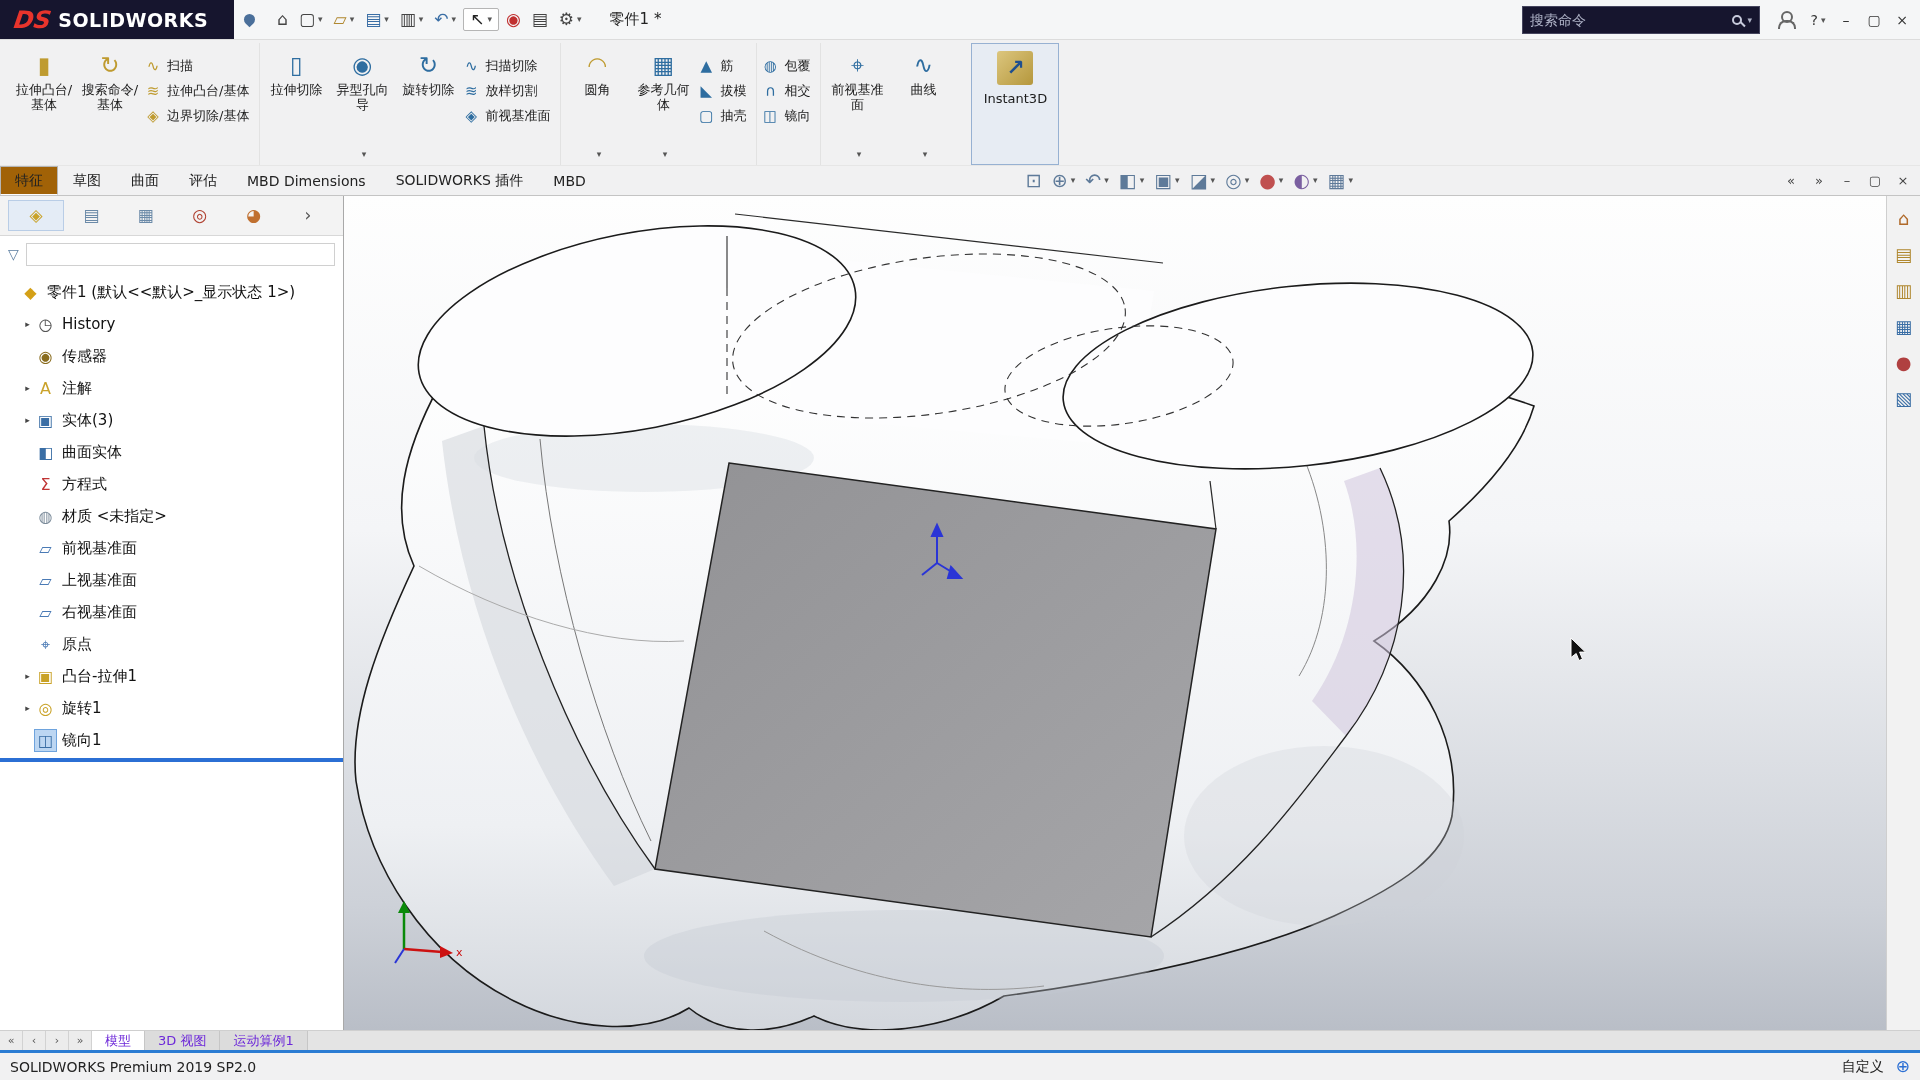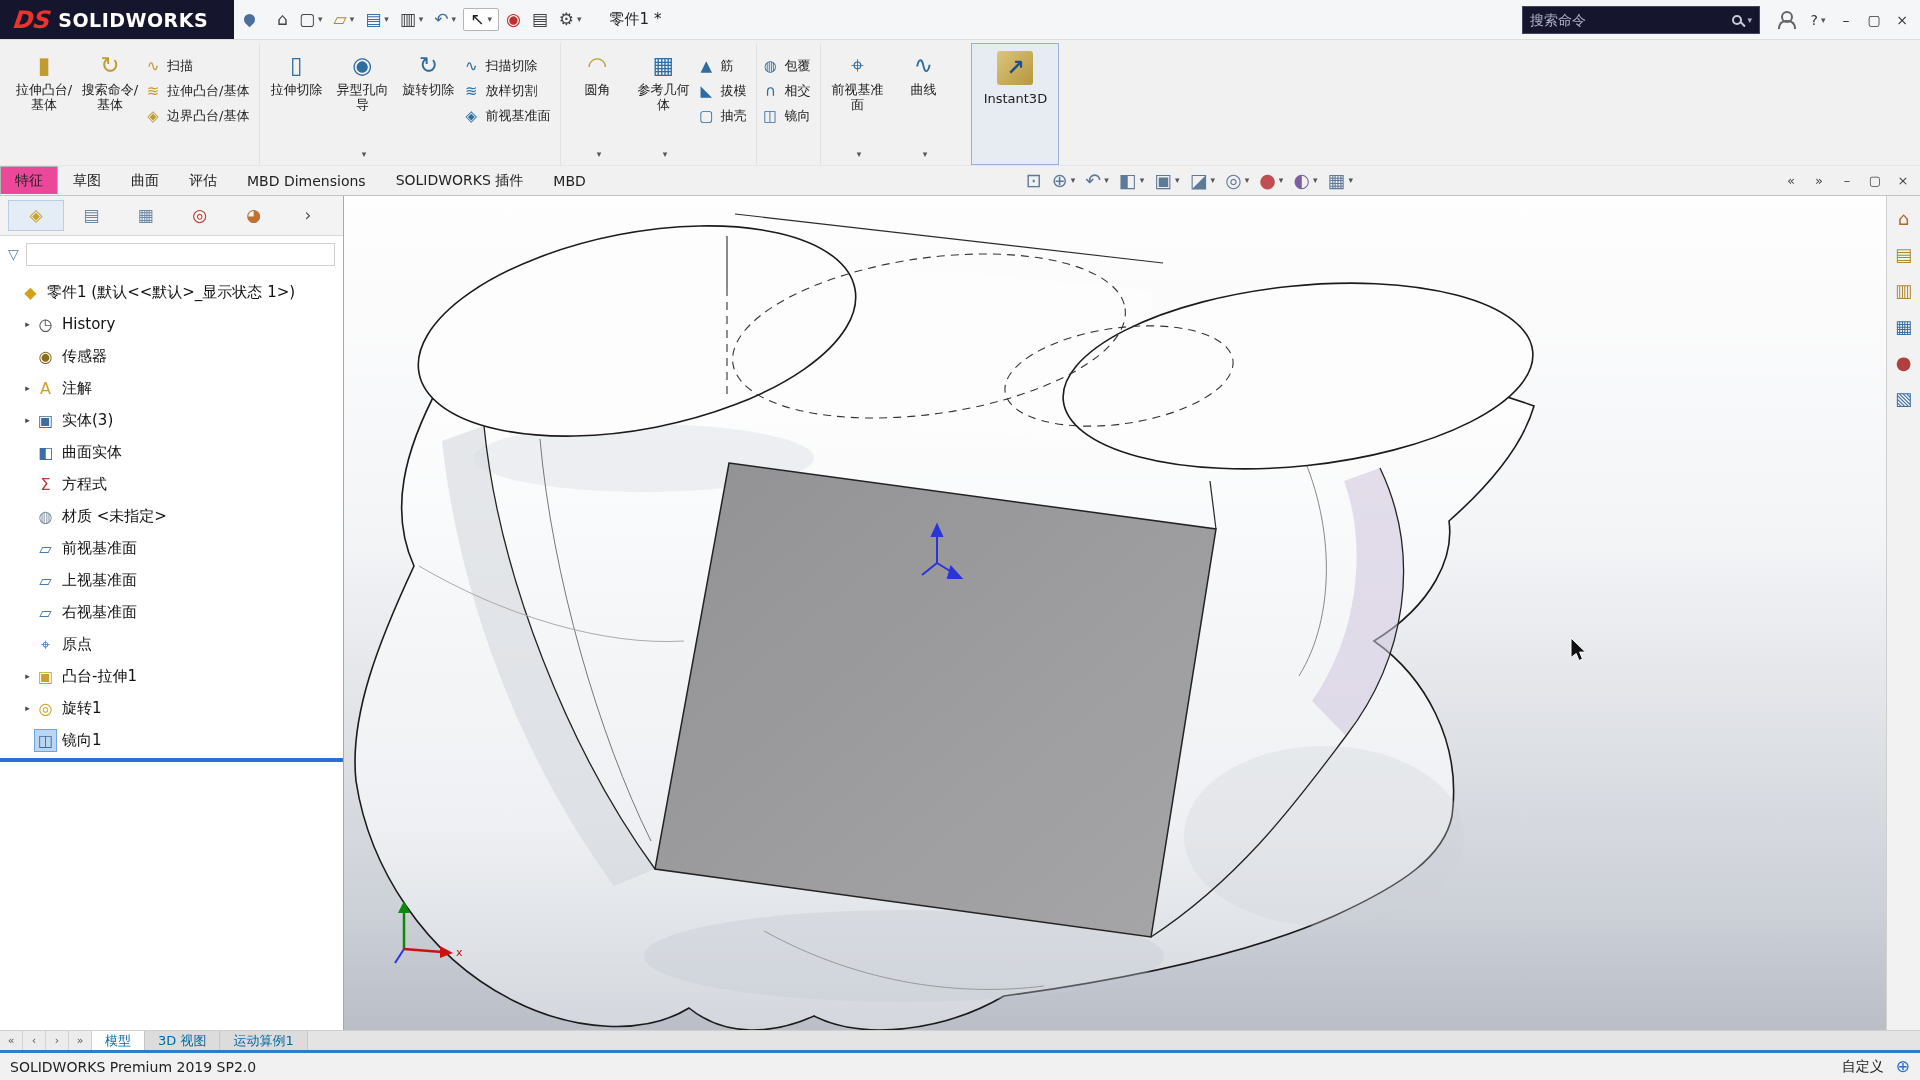--- a/index.html
+++ b/index.html
@@ -44,21 +44,21 @@
   .small-stack { display:flex; flex-direction:column; gap:7px; padding-top:12px; }
   .small-btn { display:flex; align-items:center; font-size:13px; color:#1c1c1c; white-space:nowrap; }
   .sicon { width:18px; height:18px; font-size:15px; line-height:18px; text-align:center; margin-right:5px; }
   .instant3d { width:88px; margin-left:6px; background:#e7ecf3; border:1px solid #97b1d2; display:flex; flex-direction:column; align-items:center; padding-top:7px; font-size:13px; color:#1c1c1c; }
   .i3d-icon { width:36px; height:34px; background:linear-gradient(135deg,#dcc67e,#b5973c); border-radius:3px; color:#1f4f8f; font-size:22px; font-weight:bold; line-height:34px; text-align:center; margin-bottom:6px; }
 
   
   .tabband { flex:0 0 31px; height:31px; background:#f1f1f2; border-top:1px solid #e6e6e6; border-bottom:1px solid #c4c4c4; display:flex; align-items:stretch; }
   .cmtabs { display:flex; }
   .cmtab { padding:0 14px; display:flex; align-items:center; font-size:14px; color:#222; border:1px solid transparent; white-space:nowrap; }
-  .cmtab.active { background:#ec4899; border-color:#b5b5b5; border-bottom-color:#fbfbfc; }
+  .cmtab.active { background:#a16207; border-color:#b5b5b5; border-bottom-color:#fbfbfc; }
   .headsup { display:flex; align-items:center; gap:10px; margin:0 auto; }
   .hu-item { display:flex; align-items:center; font-size:19px; line-height:1; }
   .docwin-ctrls { display:flex; align-items:center; gap:2px; margin-right:4px; }
   .dw-btn { width:26px; height:24px; display:flex; align-items:center; justify-content:center; font-size:13px; color:#444; }
 
   
   .main { flex:1 1 auto; min-height:0; display:flex; }
   .left-panel { flex:0 0 344px; width:344px; background:#fff; border-right:1px solid #a9a9a9; display:flex; flex-direction:column; }
   .panel-tabs { flex:0 0 40px; background:#f3f3f3; border-bottom:1px solid #d8d8d8; display:flex; align-items:center; padding:0 8px; }
   .ptab { flex:1; text-align:center; font-size:17px; line-height:1; padding:6px 0; }
@@ -78,21 +78,21 @@
 
   .viewport { flex:1 1 auto; min-width:0; position:relative; background:linear-gradient(180deg,#fefefe 0%,#f4f5f7 40%,#cdd1d8 85%,#b9bec7 100%); }
   .model-svg { position:absolute; inset:0; width:100%; height:100%; }
 
   .taskpane { flex:0 0 34px; width:34px; background:#f2f2f2; border-left:1px solid #cfcfcf; display:flex; flex-direction:column; align-items:center; padding-top:14px; gap:18px; }
   .tp-item { font-size:18px; line-height:1; }
 
   
   .bottomstrip { flex:0 0 20px; height:20px; background:#e4e4e4; border-top:1px solid #cfcfcf; display:flex; align-items:stretch; }
   .bs-nav-btn { width:23px; display:flex; align-items:center; justify-content:center; font-size:11px; color:#555; background:#ececec; border-right:1px solid #d2d2d2; }
-  .bs-tab { padding:0 13px; display:flex; align-items:center; font-size:13px; color:#0369a1; background:#dcdcdc; border-right:1px solid #c6c6c6; white-space:nowrap; }
+  .bs-tab { padding:0 13px; display:flex; align-items:center; font-size:13px; color:#6d28d9; background:#dcdcdc; border-right:1px solid #c6c6c6; white-space:nowrap; }
   .bs-tab.active { background:#ffffff; }
   .blue-line { flex:0 0 3px; height:3px; background:#2b7cd3; }
   .statusbar { flex:0 0 27px; height:27px; background:#f1f1f2; display:flex; align-items:center; padding:0 10px; font-size:14px; color:#222; }
   .sb-right { margin-left:auto; display:flex; align-items:center; gap:12px; }
   .globe-glyph { color:#2b6fd4; font-size:17px; line-height:1; }
 </style>
 </head>
 <body>
 
 <div class="app">
@@ -211,21 +211,21 @@
             <span>扫描</span>
           </div>
 
           <div class="small-btn">
             <span class="sicon" style="color: rgb(191, 155, 48);">≋</span>
             <span>拉伸凸台/基体</span>
           </div>
 
           <div class="small-btn">
             <span class="sicon" style="color: rgb(191, 155, 48);">◈</span>
-            <span>边界凸台/基体</span>
+            <span>边界切除/基体</span>
           </div>
         </div>
     </div>
     <div class="rgroup">
       <div class="big-host">
 
           <div class="big-btn">
             <span class="ricon" style="color: rgb(46, 109, 160);">▯</span>
             <span class="blabel">拉伸切除</span>
 

